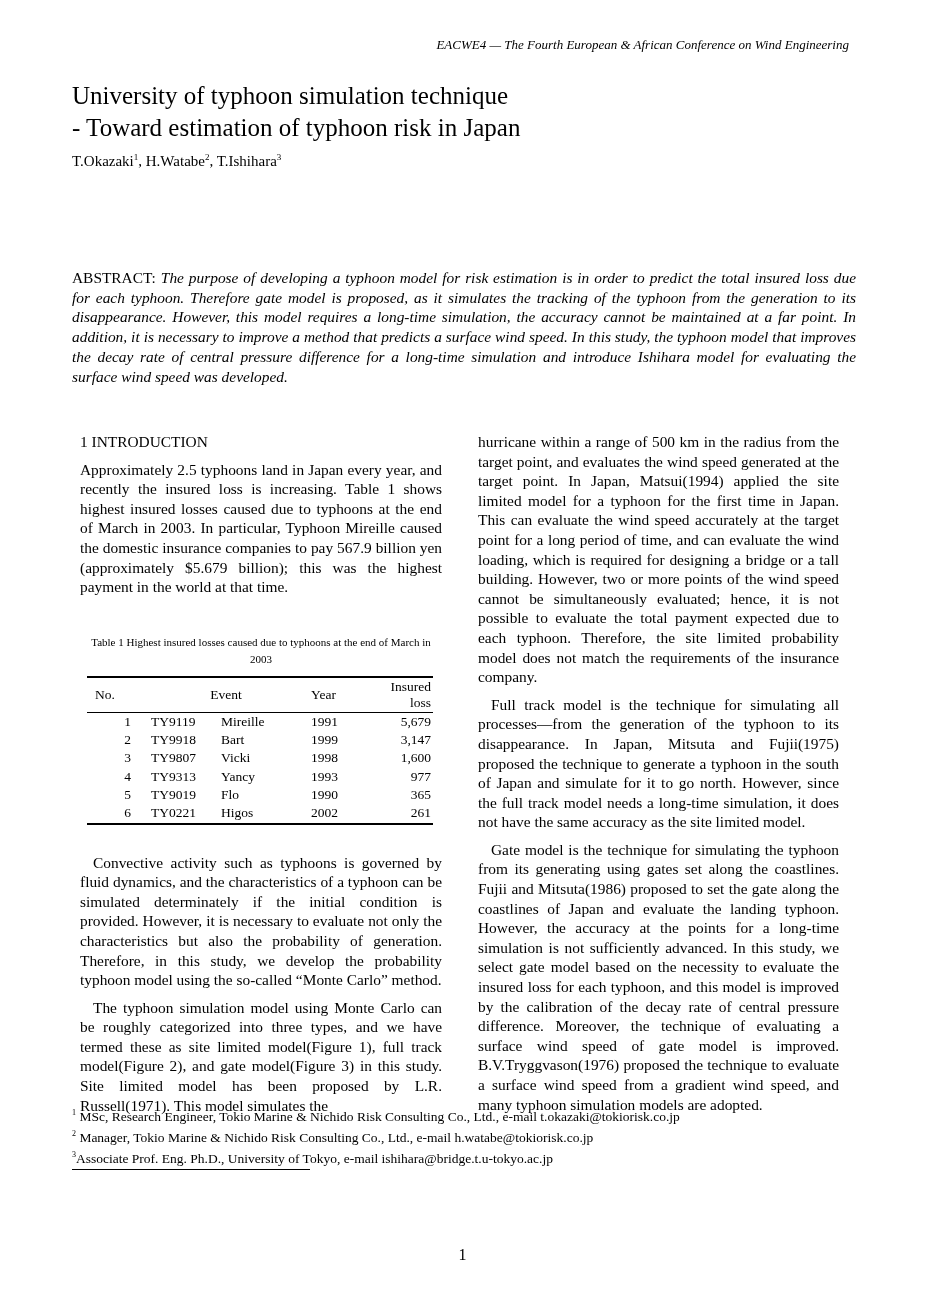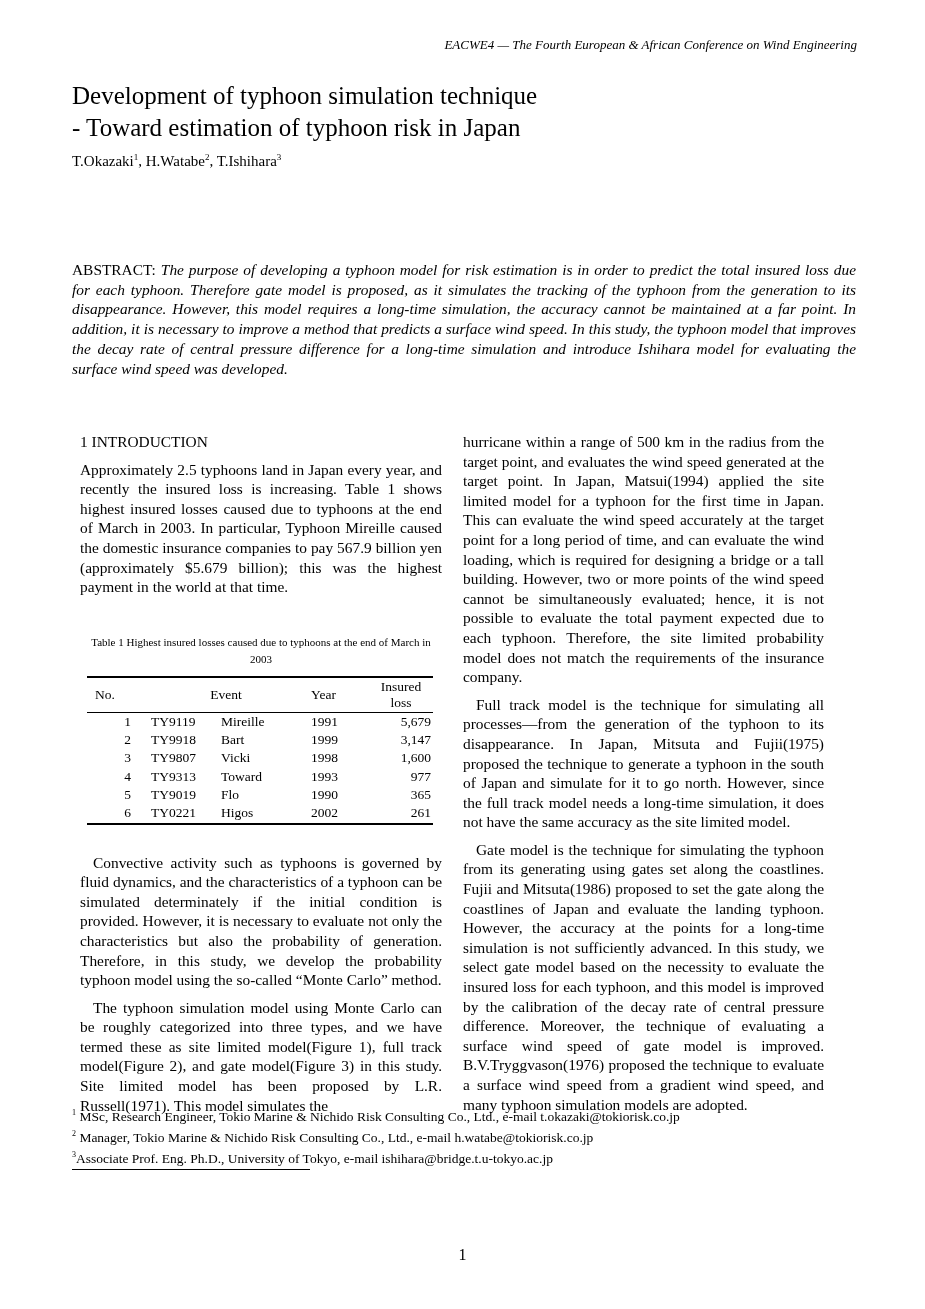--- a/index.html
+++ b/index.html
@@ -1,31 +1,31 @@
 <!DOCTYPE html>
 <html><head>
 <meta charset="utf-8">
 <style>
   html, body { margin: 0; padding: 0; background: #ffffff; }
   body { width: 925px; height: 1309px; position: relative; overflow: hidden;
          font-family: "Liberation Serif", serif; color: #000; }
   .abs { position: absolute; }
-  .header { right: 68px; top: 36px; text-align: right; font-style: italic;
+  .header { right: 76px; top: 36px; text-align: right; font-style: italic;
             font-size: 13px; line-height: 18px; }
   .title { left: 72px; top: 80px; font-size: 25px; line-height: 32px; }
   .authors { left: 72px; top: 152px; font-size: 15px; text-align: right; }
   .authors sup { font-size: 9px; }
-  .abstract { left: 72px; top: 260px; width: 784px; font-size: 15.4px;
+  .abstract { left: 72px; top: 268px; width: 784px; font-size: 15.4px;
               line-height: 19.7px; text-align: justify; }
   .abstract .body { font-style: italic; }
   .col { font-size: 15.4px; line-height: 19.6px; text-align: justify; }
   .col p { margin: 8px; }
   .col p.ind { text-indent: 13px; }
   .left { left: 72px; top: 424px; width: 378px; }
-  .right { left: 455px; top: 424px; width: 377px; }
+  .right { left: 470px; top: 424px; width: 377px; }
   .sec { margin: 0 0 8px 0; text-align: left; }
   .t-cap { text-align: center; font-size: 11px; line-height: 17px; margin: 0 0 1px 0; }
   table.t1 { width: 346px; margin-left: 15px; border-collapse: collapse; font-size: 13.5px; }
   table.t1 th { font-weight: normal; border-top: 2px solid #000; border-bottom: 1px solid #000;
                 padding: 1px 0; line-height: 16px; }
   table.t1 td { padding: 0; line-height: 18.3px; }
   table.t1 tr:last-child td { border-bottom: 2px solid #000; }
   .c-no { text-align: right; width: 36px; padding-right: 10px !important; }
   .c-code { width: 70px; text-align: left; padding-left: 10px !important; }
   .c-name { width: 90px; text-align: left; }
@@ -38,21 +38,21 @@
   .pageno { left: 0; width: 925px; top: 1246px; text-align: center; font-size: 16px; }
 </style>
 </head>
 <body>
 
 <div class="abs header">
   <div>EACWE4 — The Fourth European &amp; African Conference on Wind Engineering</div>
 </div>
 
 <div class="abs title">
-  <div>Development of typhoon simulation technique</div>
+  <div>University of typhoon simulation technique</div>
   <div>- Toward estimation of typhoon risk in Japan</div>
 </div>
 
 <div class="abs authors">
   <span>T.Okazaki</span><sup>1</sup>, <span>H.Watabe</span><sup>2</sup>, <span>T.Ishihara</span><sup>3</sup>
 </div>
 
 <div class="abs abstract">
   <span>ABSTRACT:</span>
   <span class="body">The purpose of developing a typhoon model for risk estimation is in order to predict the total insured loss due for each typhoon. Therefore gate model is proposed, as it simulates the tracking of the typhoon from the generation to its disappearance. However, this model requires a long-time simulation, the accuracy cannot be maintained at a far point. In addition, it is necessary to improve a method that predicts a surface wind speed. In this study, the typhoon model that improves the decay rate of central pressure difference for a long-time simulation and introduce Ishihara model for evaluating the surface wind speed was developed.</span>
@@ -62,21 +62,21 @@
   <p class="sec">1    INTRODUCTION</p>
   <p>Approximately 2.5 typhoons land in Japan every year, and recently the insured loss is increasing. Table 1 shows highest insured losses caused due to typhoons at the end of March in 2003. In particular, Typhoon Mireille caused the domestic insurance companies to pay 567.9 billion yen (approximately $5.679 billion); this was the highest payment in the world at that time.</p>
   <div style="height:21px"></div>
   <p class="t-cap">Table 1 Highest insured losses caused due to typhoons at the end of March in 2003</p>
   <table class="t1">
     <thead>
       <tr>
         <th class="c-no" style="text-align:left;padding-left:8px">No.</th>
         <th class="c-ev" colspan="2">Event</th>
         <th class="c-year">Year</th>
-        <th class="c-loss" style="text-align:center">Insured loss</th>
+        <th class="c-loss" style="text-align:right">Insured loss</th>
       </tr>
     </thead>
     <tbody id="t1-body">
         <tr>
           <td class="c-no">1</td>
           <td class="c-code">TY9119</td>
           <td class="c-name">Mireille</td>
           <td class="c-year">1991</td>
           <td class="c-loss">5,679</td>
         </tr>
@@ -90,21 +90,21 @@
         <tr>
           <td class="c-no">3</td>
           <td class="c-code">TY9807</td>
           <td class="c-name">Vicki</td>
           <td class="c-year">1998</td>
           <td class="c-loss">1,600</td>
         </tr>
         <tr>
           <td class="c-no">4</td>
           <td class="c-code">TY9313</td>
-          <td class="c-name">Toward</td>
+          <td class="c-name">Yancy</td>
           <td class="c-year">1993</td>
           <td class="c-loss">977</td>
         </tr>
         <tr>
           <td class="c-no">5</td>
           <td class="c-code">TY9019</td>
           <td class="c-name">Flo</td>
           <td class="c-year">1990</td>
           <td class="c-loss">365</td>
         </tr>

